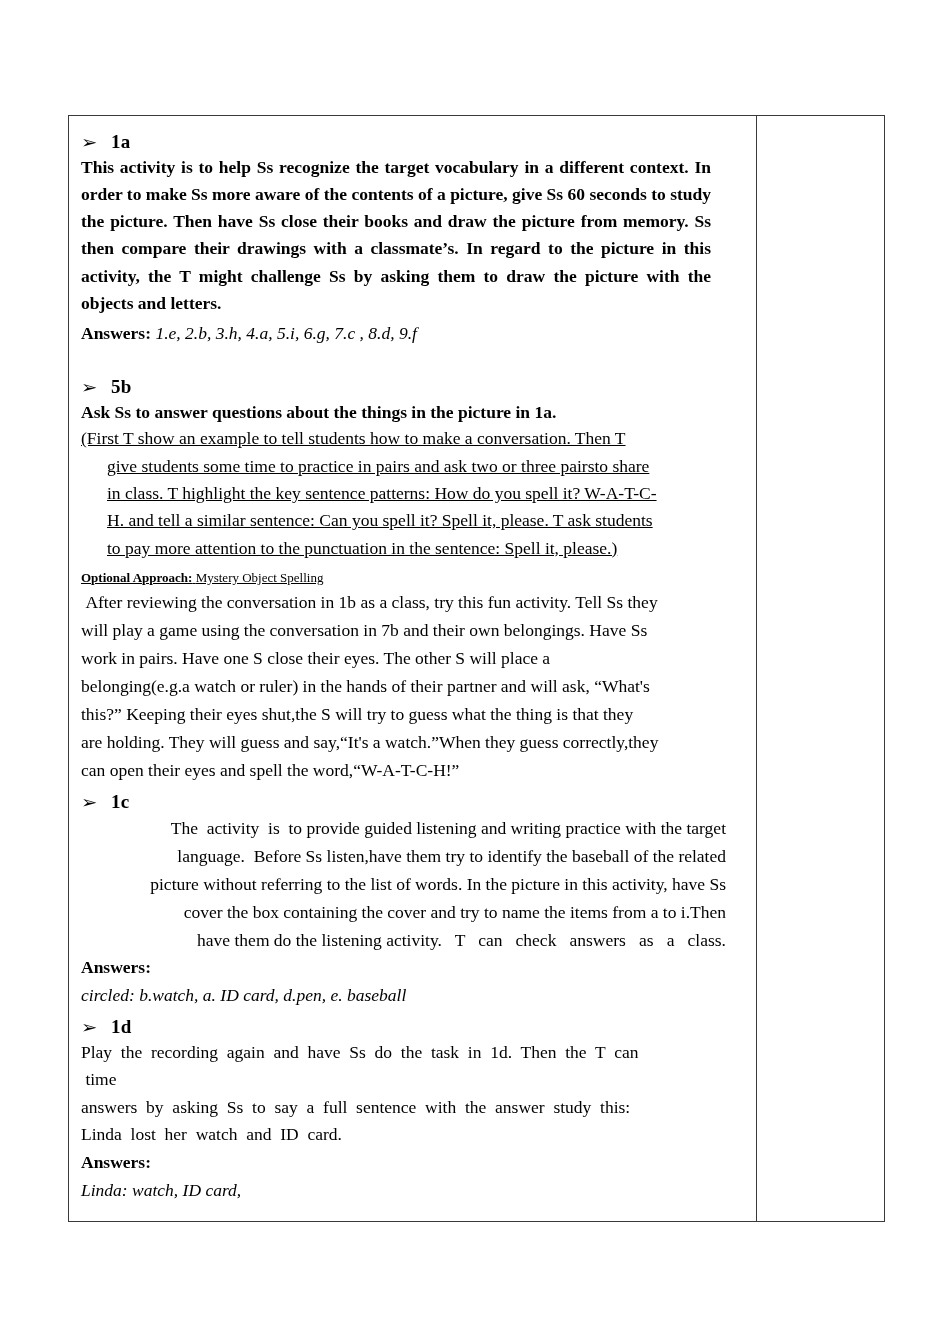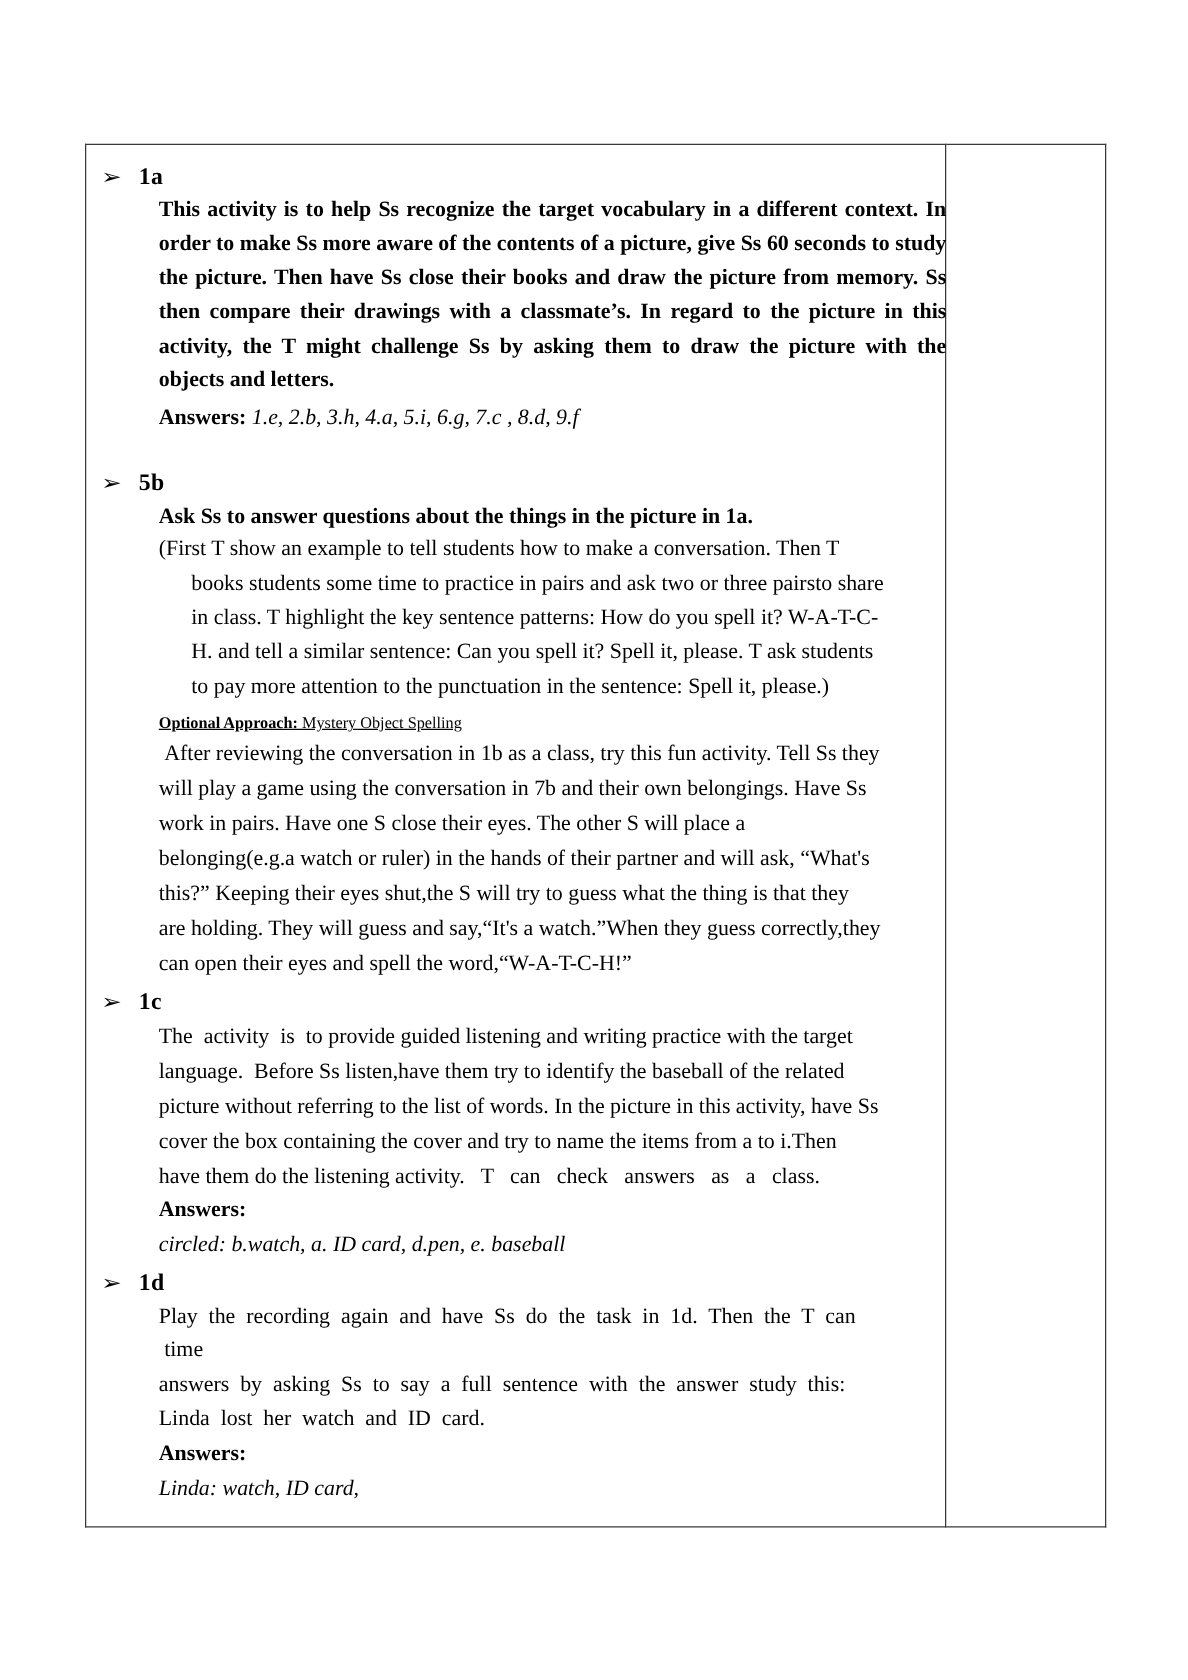--- a/index.html
+++ b/index.html
@@ -69,21 +69,20 @@
     transform-origin: left center;
   }
   .act-title {
     font-size: 19px;
     font-weight: bold;
     line-height: 1.25;
     letter-spacing: 0.2px;
   }
 
   .body-block {
-    margin-left: 46px;
   }
 
   p.t {
     margin: 0;
     font-size: 17.5px;
     line-height: 1.53;
   }
   p.t.bold { font-weight: bold; }
   .ital { font-style: italic; }
   .bld { font-weight: bold; }
@@ -109,21 +108,21 @@
 
   
   .paren-block {
     margin: 0;
     font-size: 17.5px;
     line-height: 1.56;
     padding-left: 0;
     text-indent: 0;
     width: 640px;
   }
-  .paren-block .l { display: block; white-space: pre-wrap; }
+  .paren-block .l { display: block; white-space: pre-wrap; text-decoration: underline; }
   .paren-block .l.ind { padding-left: 26px; }
 
   .optional-line {
     margin: 6px 0 0 0;
     font-size: 13px;
     line-height: 1.55;
     text-decoration: underline;
   }
   .optional-body {
     margin: 0;
@@ -131,20 +130,21 @@
     line-height: 1.6;
     width: 645px;
   }
   .optional-body .l { display: block; white-space: pre-wrap; }
 
   .block-1c {
     margin: 0;
     font-size: 17.5px;
     line-height: 1.6;
     width: 645px;
+    text-align: right;
   }
   .block-1c .l { display: block; white-space: pre-wrap; }
 
   .block-1d {
     margin: 0;
     font-size: 17.5px;
     line-height: 1.57;
     width: 640px;
   }
   .block-1d .l { display: block; white-space: pre-wrap; }
@@ -189,21 +189,21 @@
           <div class="activity">
             <div class="act-head">
               <span class="bullet">➢</span>
               <span class="act-title">5b</span>
             </div>
             <div class="body-block">
               <p class="t bold">Ask Ss to answer questions about the things in the picture in 1a.</p>
 
               <div class="paren-block">
                 <span class="l">(First T show an example to tell students how to make a conversation. Then T</span>
-                <span class="l ind">books students some time to practice in pairs and ask two or three pairsto share</span>
+                <span class="l ind">give students some time to practice in pairs and ask two or three pairsto share</span>
                 <span class="l ind">in class. T highlight the key sentence patterns: How do you spell it? W-A-T-C-</span>
                 <span class="l ind">H. and tell a similar sentence: Can you spell it? Spell it, please. T ask students</span>
                 <span class="l ind">to pay more attention to the punctuation in the sentence: Spell it, please.)</span>
               </div>
 
               <p class="optional-line"><span class="bld">Optional  Approach:</span> <span>Mystery Object Spelling</span></p>
 
               <div class="optional-body">
                 <span class="l"> After reviewing the conversation in 1b as a class, try this fun activity. Tell Ss they</span>
                 <span class="l">will play a game using the conversation in 7b and their own belongings. Have Ss</span>

